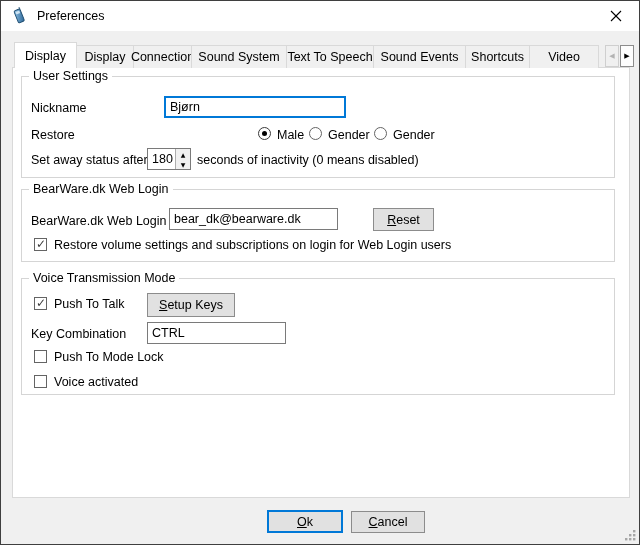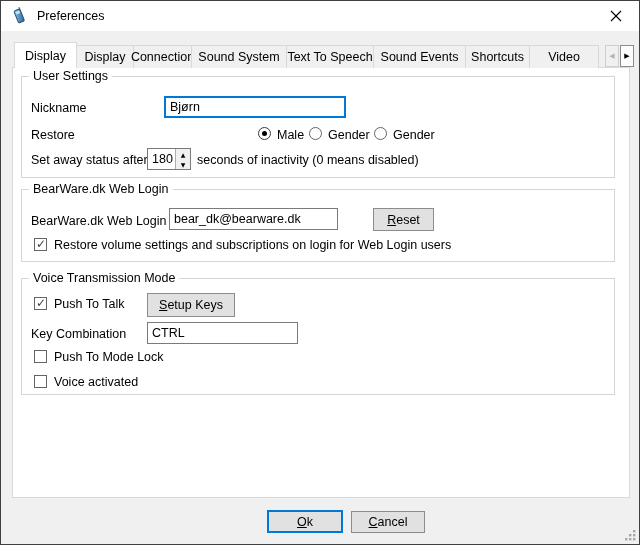--- a/index.html
+++ b/index.html
@@ -182,21 +182,21 @@
 
   <div class="group" id="group-voice">
     <span class="group-title">Voice Transmission Mode</span>
   </div>
   <span class="checkbox on" style="left:33px; top:296px;">
       <span class="check">✓</span>
     </span>
   <span class="lbl" style="left:53px; top:296px;">Push To Talk</span>
   <button class="btn" id="setupkeys-btn"><u>S</u>etup Keys</button>
   <span class="lbl" style="left:30px; top:326px;">Key Combination</span>
-  <input class="text" style="left: 146px; top: 321px; width: 151px; height: 22px;" type="text" value="CTRL">
+  <input class="text" style="left: 146px; top: 321px; width: 139px; height: 22px;" type="text" value="CTRL">
   <span class="checkbox" style="left:33px; top:349px;"></span>
   <span class="lbl" style="left:53px; top:349px;">Push To Mode Lock</span>
   <span class="checkbox" style="left:33px; top:374px;"></span>
   <span class="lbl" style="left:53px; top:374px;">Voice activated</span>
 
   <button class="btn" id="ok-btn"><u>O</u>k</button>
   <button class="btn" id="cancel-btn"><u>C</u>ancel</button>
 
   <svg id="grip" width="13" height="13" viewBox="0 0 13 13">
     <g fill="#a6a6a6">

